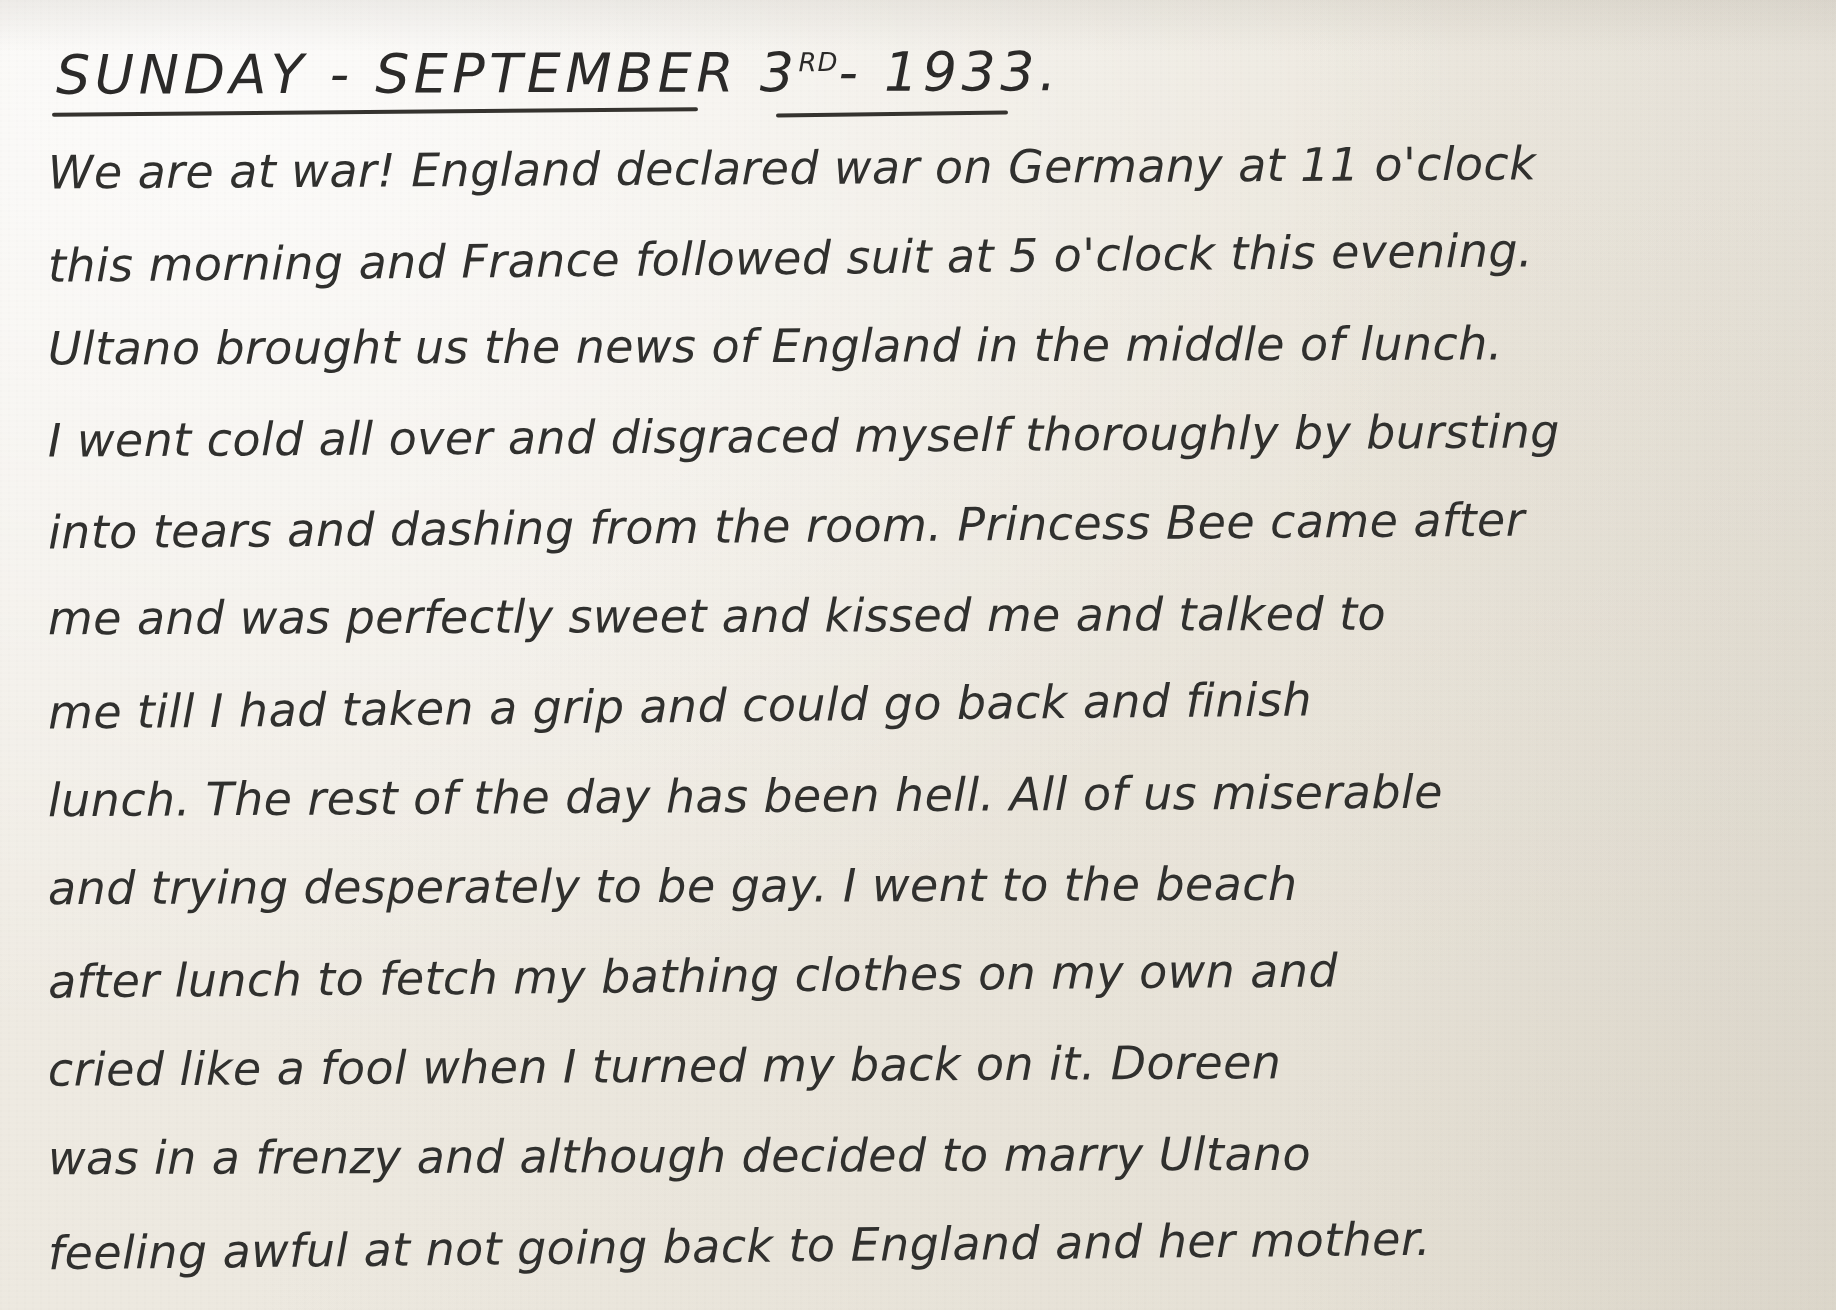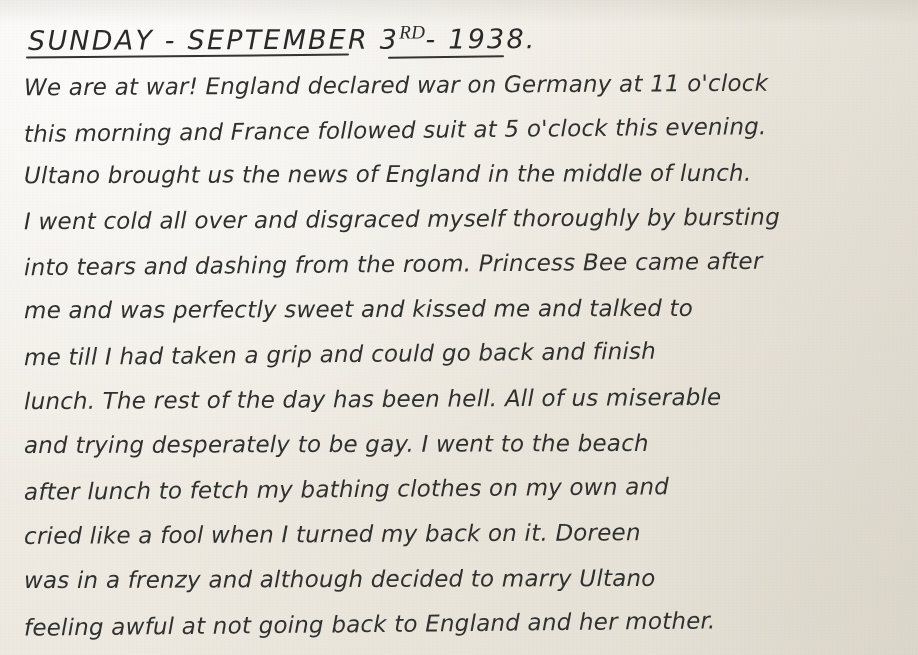--- a/index.html
+++ b/index.html
@@ -71,24 +71,23 @@
   #heading {
     left: 28px;
     top: 22px;
     font-size: 27px;
     letter-spacing: 2.2px;
     color: #2b2a29;
     font-style: italic;
     font-weight: 500;
   }
   #heading .sup {
-    font-size: 19px;
+    font-size: 13px;
     vertical-align: super;
     letter-spacing: 0.5px;
-    font-family: Liberation Serif, serif;
   }
   #heading-underline-1 {
     position: absolute;
     left: 26px;
     top: 55px;
     width: 323px;
     height: 2px;
     background: #35332f;
     transform: rotate(-0.5deg);
     border-radius: 2px;
@@ -118,21 +117,21 @@
 </head>
 <body>
 
 <div id="page">
   <div id="grain"></div>
   <div id="edge-shade"></div>
 
   <div id="writing">
 
     <div class="line r2" id="heading">
-      <span>SUNDAY - SEPTEMBER 3</span><span class="sup">RD</span><span>-  1938.</span>
+      <span>SUNDAY - SEPTEMBER 3</span><span class="sup">RD</span><span>-  1933.</span>
     </div>
     <div id="heading-underline-1"></div>
     <div id="heading-underline-2"></div>
 
     <div class="line body-line r0" style="left:24px; top:72px;">We are at war! England declared war on Germany at 11 o'clock</div>
     <div class="line body-line r1" style="left:24px; top:117px;">this morning and France followed suit at 5 o'clock this evening.</div>
     <div class="line body-line r2" style="left:24px; top:161px;">Ultano brought us the news of England in the middle of lunch.</div>
     <div class="line body-line r0" style="left:24px; top:206px;">I went cold all over and disgraced myself thoroughly by bursting</div>
     <div class="line body-line r3" style="left:24px; top:251px;">into tears and dashing from the room. Princess Bee came after</div>
     <div class="line body-line r2" style="left:24px; top:296px;">me and was perfectly sweet and kissed me and talked to</div>

